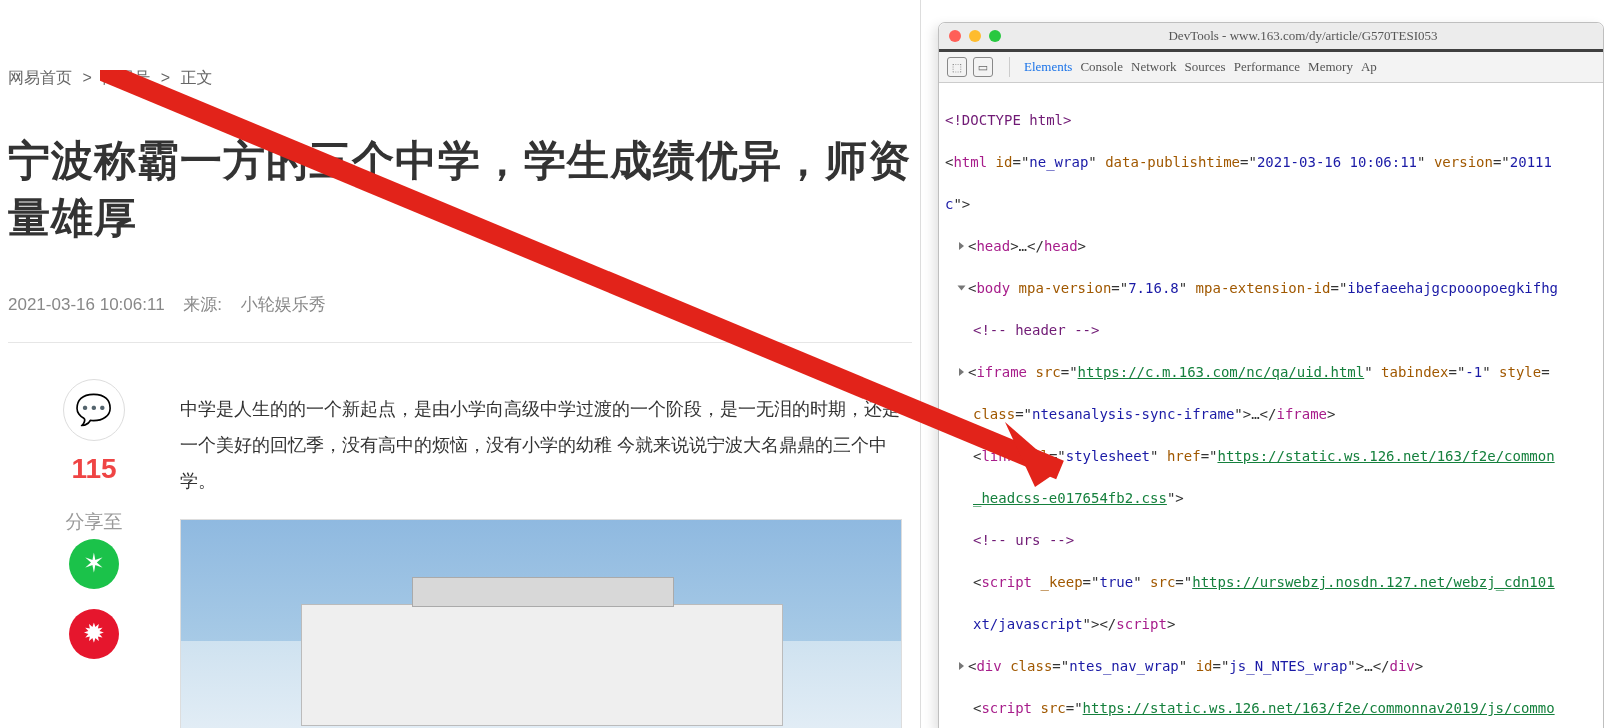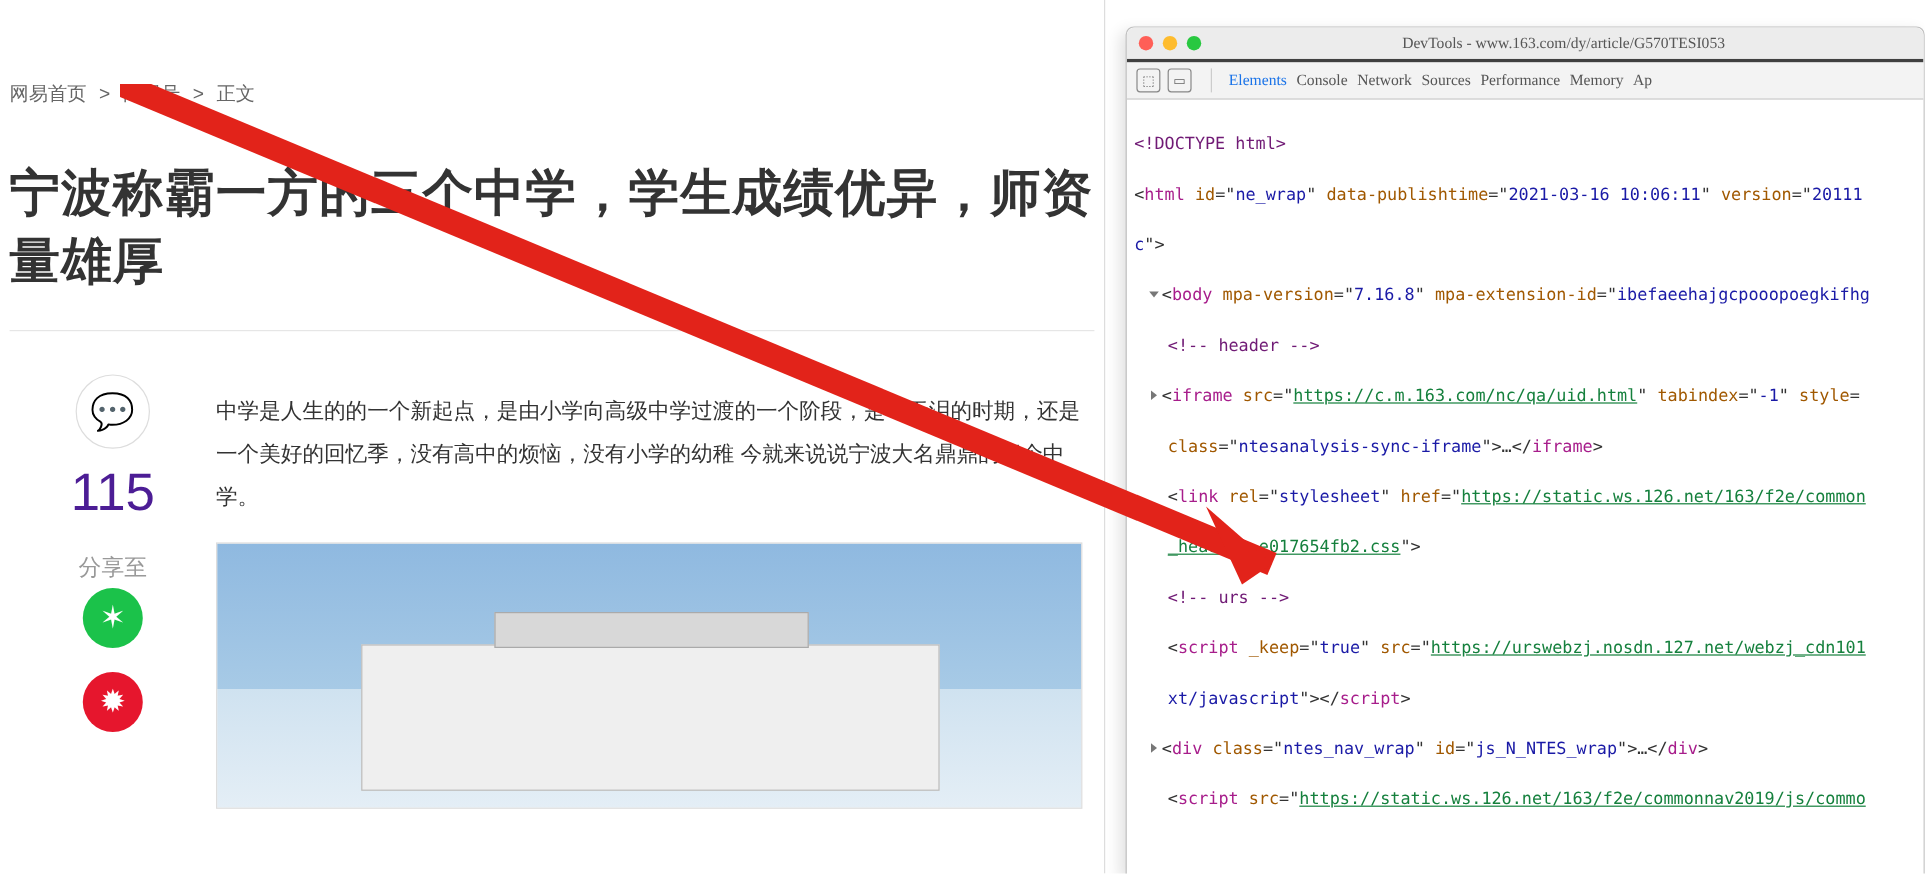--- a/index.html
+++ b/index.html
@@ -9,21 +9,21 @@
   .crumb{padding:68px 0 16px 8px;font-size:16px;color:#666}
   .crumb a{color:#666;text-decoration:none}
   .crumb .sep{margin:0 6px}
   .title{font-size:42px;font-weight:700;line-height:1.35;padding:0 8px;letter-spacing:1px}
   .meta{font-size:17px;color:#888;padding:18px 8px 26px}
   .meta span{margin-right:14px}
   .hr{height:1px;background:#e6e6e6;margin:0 8px 26px}
   .row{display:flex;padding:0 8px}
   .side{width:172px;text-align:center}
   .comment-ico{width:60px;height:60px;border:1px solid #ddd;border-radius:50%;margin:10px auto 6px;display:flex;align-items:center;justify-content:center;font-size:30px;color:#888}
-  .count{font-size:44px;color:#4c1d95;margin:12px 0 24px;font-weight:400}
+  .count{font-size:28px;color:#ef4444;margin:12px 0 24px;font-weight:700}
   .share-label{color:#999;font-size:19px;margin-bottom:4px}
   .circ{width:50px;height:50px;border-radius:50%;margin:0 auto 20px;display:flex;align-items:center;justify-content:center;font-size:26px;color:#fff}
   .wx{background:#1bc24a}
   .wb{background:#e6162d}
   .body{flex:1;font-size:18px;line-height:2;padding-top:4px}
   .hero{width:720px;height:220px;background:linear-gradient(#8fb9e0 0%,#a7cae6 55%,#cfe2f0 55%,#e4eef6 100%);margin-top:20px;position:relative;border:1px solid #ddd}
   .bldg{position:absolute;bottom:14px;left:120px;width:480px;height:120px;background:#efefef;border:1px solid #bbb}
   .bldg::before{content:"";position:absolute;top:-28px;left:110px;width:260px;height:28px;background:#d8d8d8;border:1px solid #aaa}
   
   .arrow{position:absolute;left:100px;top:70px;width:1020px;height:430px;pointer-events:none;z-index:5}
@@ -59,20 +59,24 @@
     <div class="crumb">
       <a href="#">网易首页</a>
       <span class="sep">&gt;</span>
       <a href="#">网易号</a>
       <span class="sep">&gt;</span>
       <span>正文</span>
     </div>
 
     <h1 class="title">宁波称霸一方的三个中学，学生成绩优异，师资量雄厚</h1>
 
+    <div class="meta">
+      <span>2021-03-16 10:06:11</span>
+      <span><span>来源: </span><span>小轮娱乐秀</span></span>
+    </div>
     <div class="hr"></div>
 
     <div class="row">
       <div class="side">
         <div class="comment-ico">💬</div>
         <div class="count">115</div>
         <div class="share-label">分享至</div>
         <div class="circ wx">✶</div>
         <div class="circ wb">✹</div>
       </div>
@@ -110,20 +114,21 @@
       <span class="tab">Sources</span>
       <span class="tab">Performance</span>
       <span class="tab">Memory</span>
       <span class="tab">Ap</span>
     </div>
 
     <div class="dt-src">
 <span class="ln dim">&lt;!DOCTYPE html&gt;</span>
 <span class="ln">&lt;<span class="tag">html</span> <span class="attn">id</span>="<span class="attv">ne_wrap</span>" <span class="attn">data-publishtime</span>="<span class="attv">2021-03-16 10:06:11</span>" <span class="attn">version</span>="<span class="attv">20111</span></span>
 <span class="ln"><span class="attv">c</span>"&gt;</span>
+<span class="ln in1"><span class="tri"></span>&lt;<span class="tag">head</span>&gt;…&lt;/<span class="tag">head</span>&gt;</span>
 <span class="ln in1"><span class="tri open"></span>&lt;<span class="tag">body</span> <span class="attn">mpa-version</span>="<span class="attv">7.16.8</span>" <span class="attn">mpa-extension-id</span>="<span class="attv">ibefaeehajgcpooopoegkifhg</span></span>
 <span class="ln in2 dim">&lt;!--<span> header </span>--&gt;</span>
 <span class="ln in1"><span class="tri"></span>&lt;<span class="tag">iframe</span> <span class="attn">src</span>="<span class="lnk">https://c.m.163.com/nc/qa/uid.html</span>" <span class="attn">tabindex</span>="<span class="attv">-1</span>" <span class="attn">style</span>=</span>
 <span class="ln in2"><span class="attn">class</span>="<span class="attv">ntesanalysis-sync-iframe</span>"&gt;…&lt;/<span class="tag">iframe</span>&gt;</span>
 <span class="ln in2">&lt;<span class="tag">link</span> <span class="attn">rel</span>="<span class="attv">stylesheet</span>" <span class="attn">href</span>="<span class="lnk">https://static.ws.126.net/163/f2e/common</span></span>
 <span class="ln in2"><span class="lnk">_headcss-e017654fb2.css</span>"&gt;</span>
 <span class="ln in2 dim">&lt;!--<span> urs </span>--&gt;</span>
 <span class="ln in2">&lt;<span class="tag">script</span> <span class="attn">_keep</span>="<span class="attv">true</span>" <span class="attn">src</span>="<span class="lnk">https://urswebzj.nosdn.127.net/webzj_cdn101</span></span>
 <span class="ln in2"><span class="attv">xt/javascript</span>"&gt;&lt;/<span class="tag">script</span>&gt;</span>
 <span class="ln in1"><span class="tri"></span>&lt;<span class="tag">div</span> <span class="attn">class</span>="<span class="attv">ntes_nav_wrap</span>" <span class="attn">id</span>="<span class="attv">js_N_NTES_wrap</span>"&gt;…&lt;/<span class="tag">div</span>&gt;</span>

